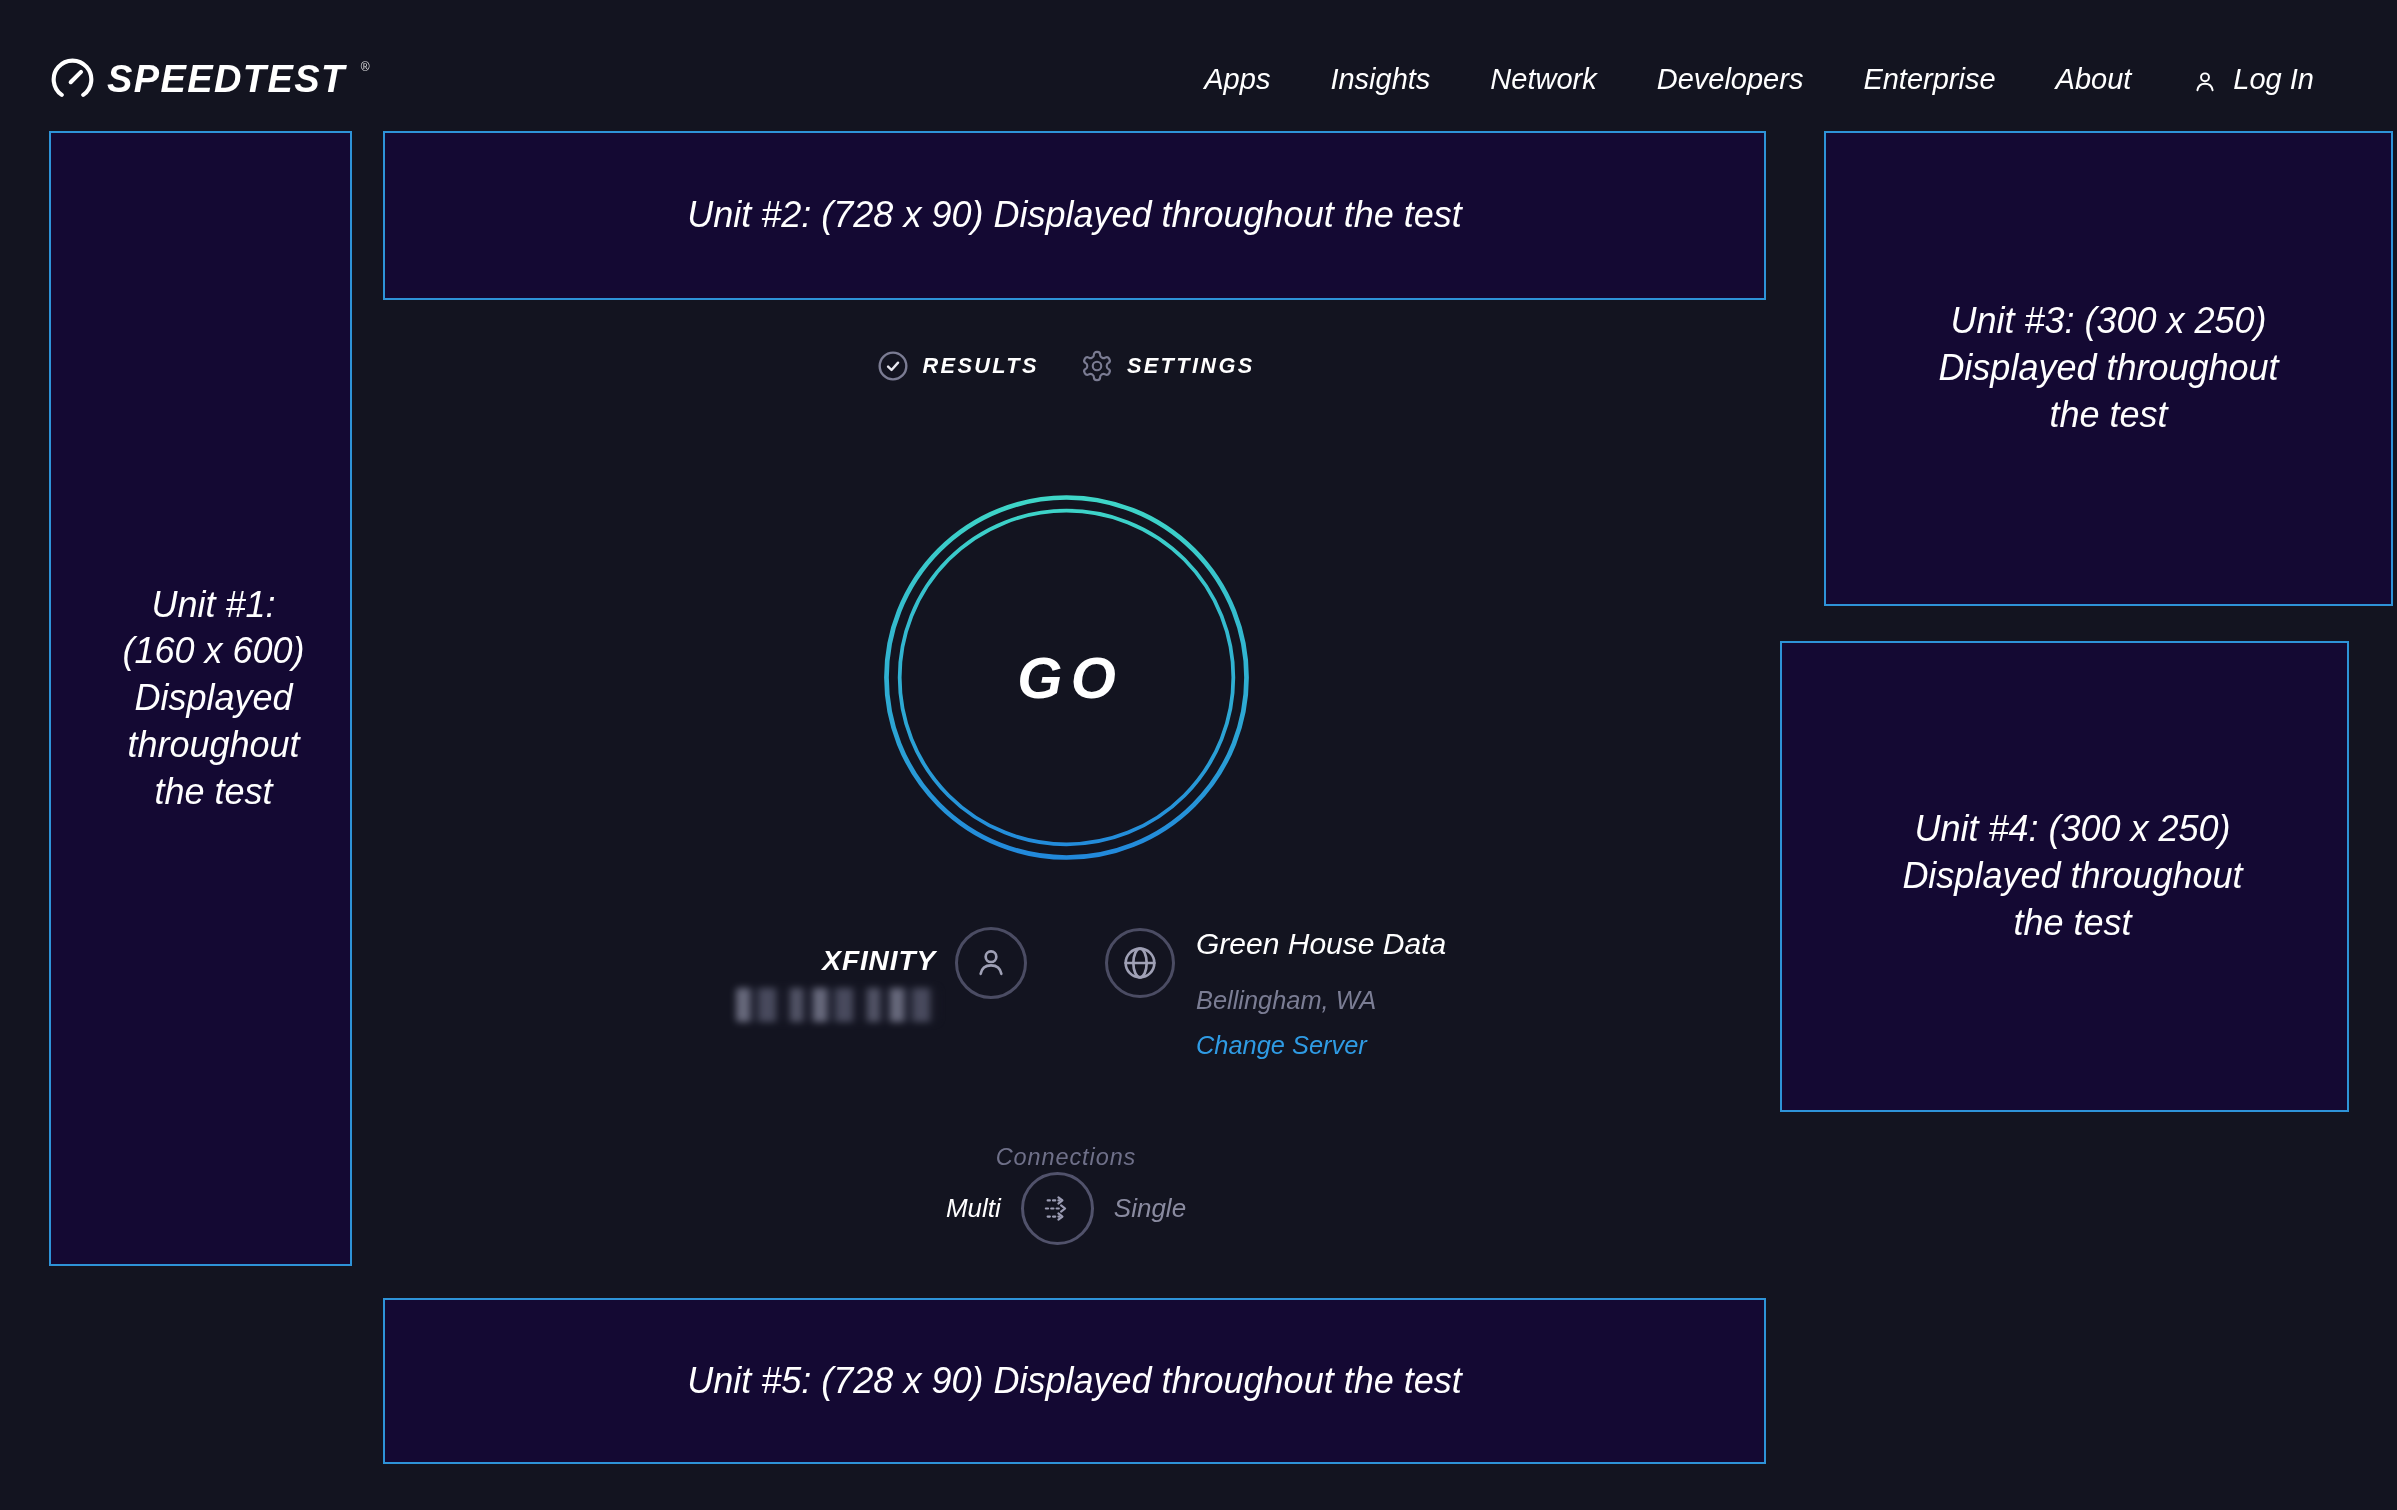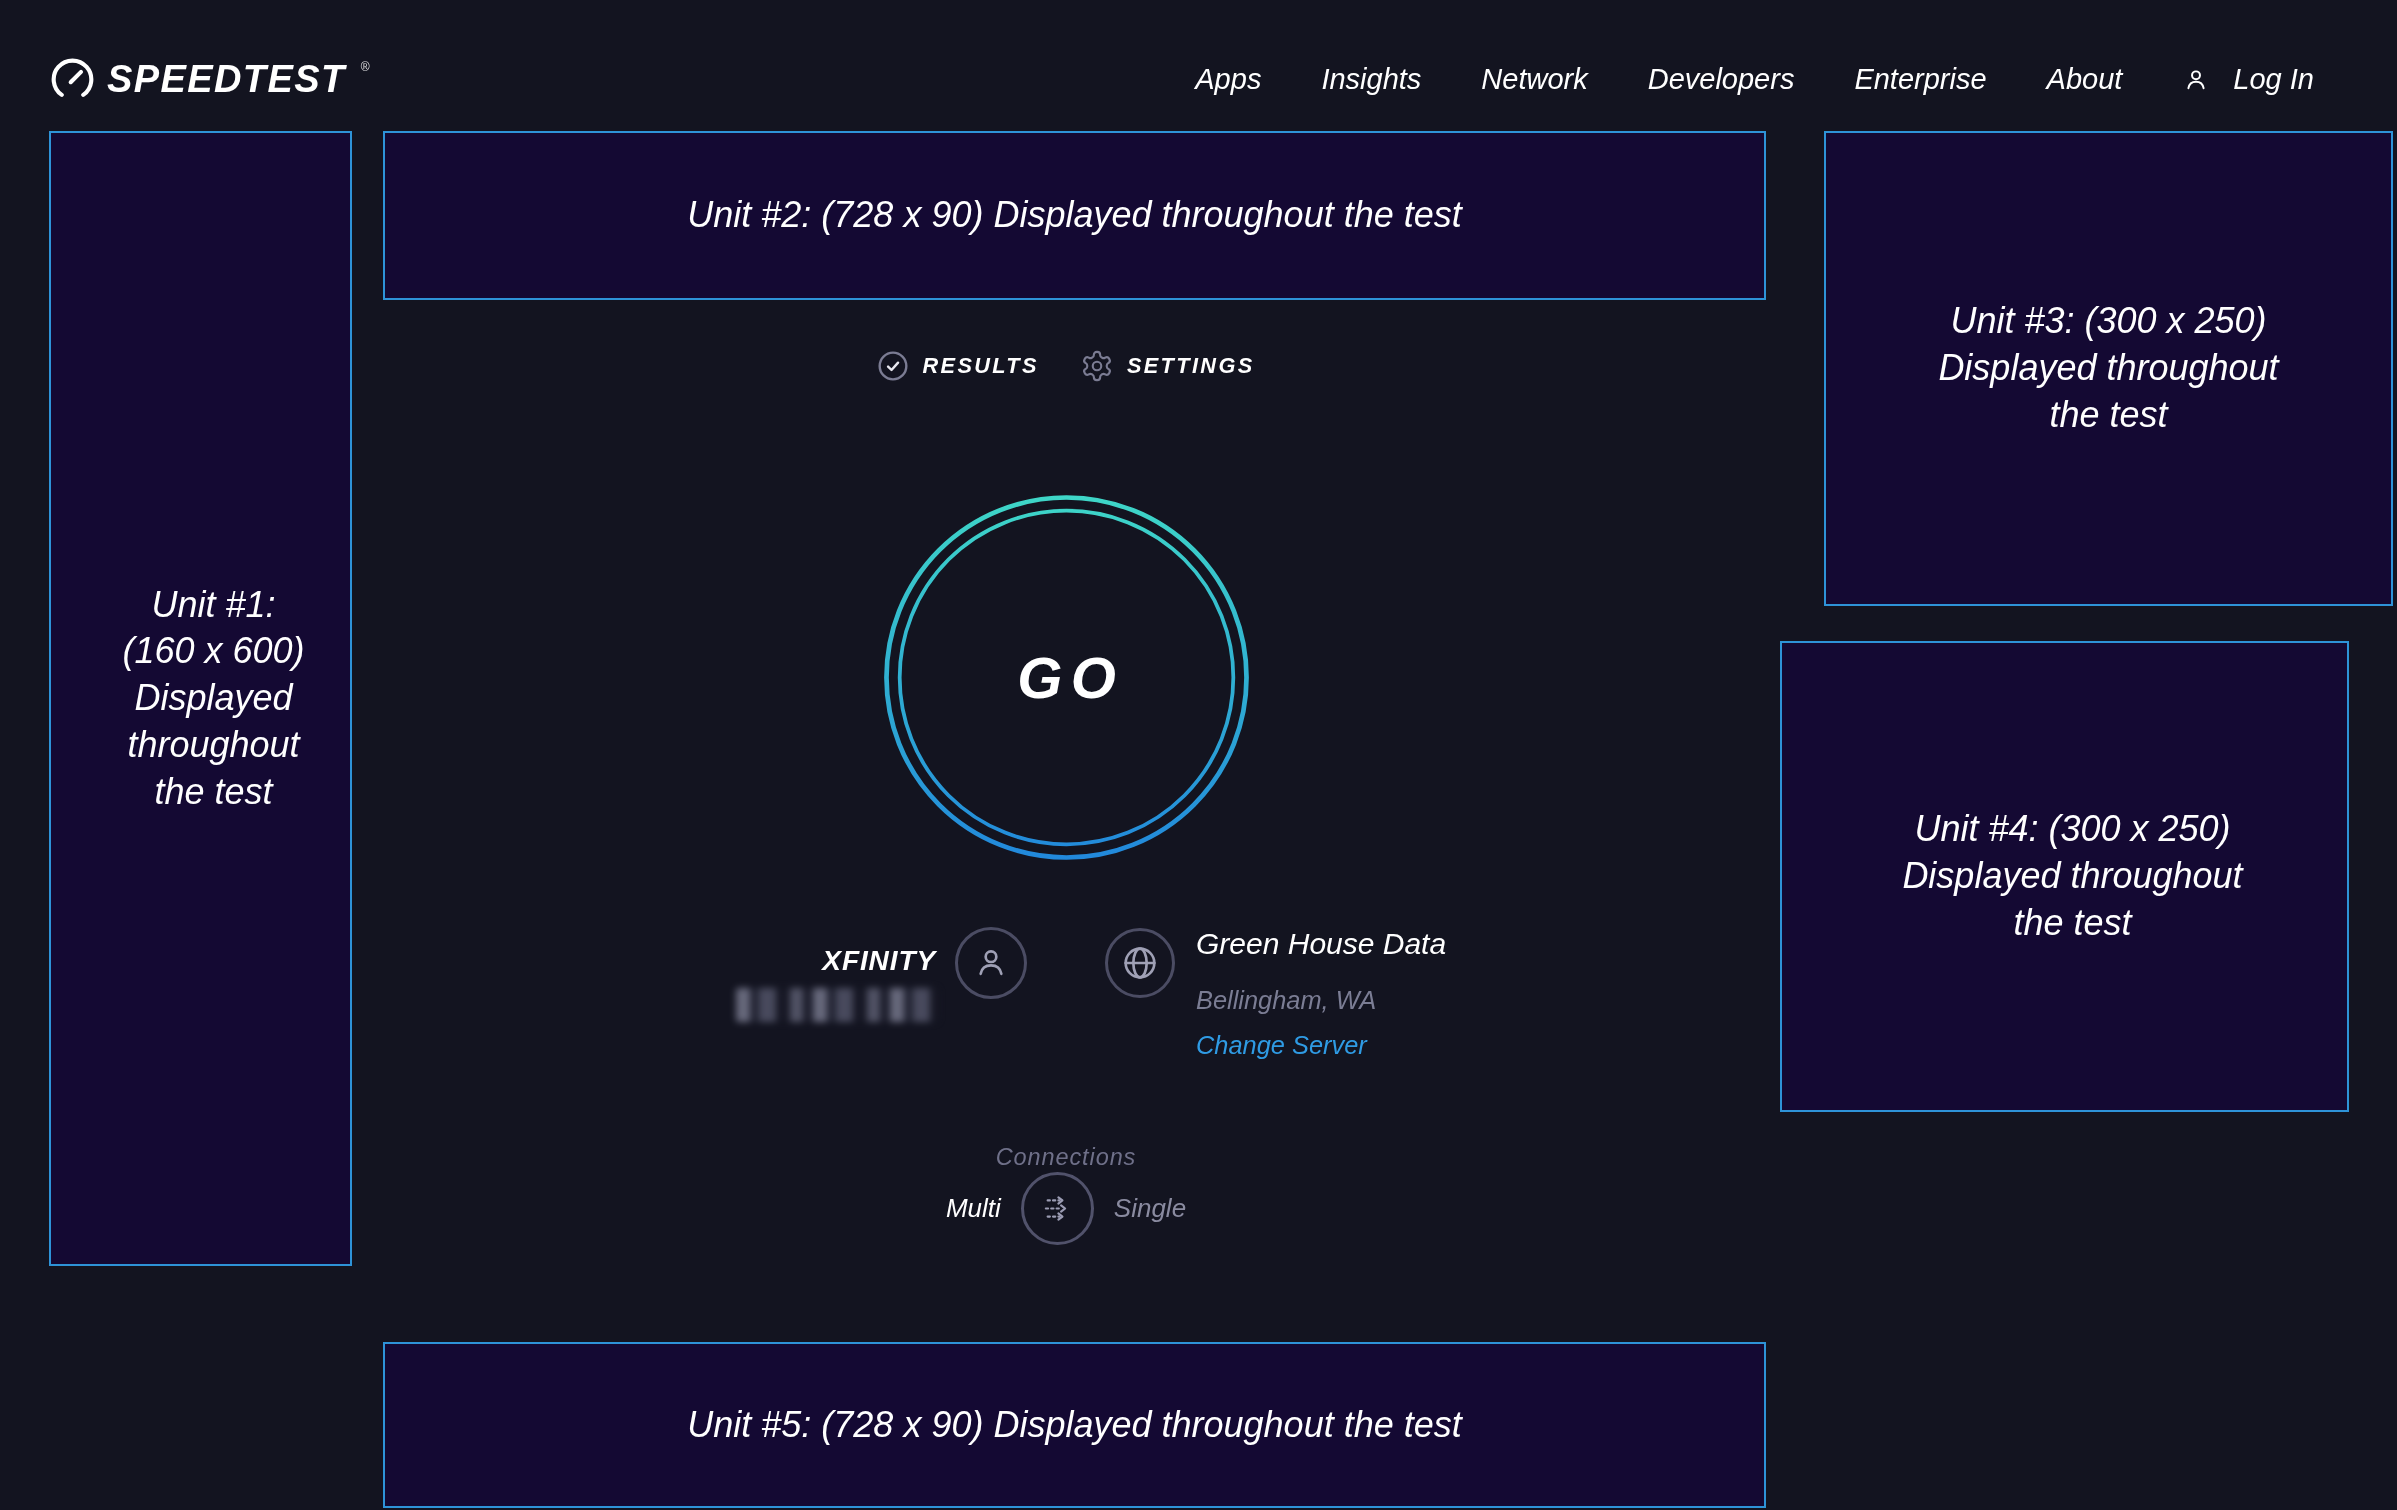--- a/index.html
+++ b/index.html
@@ -11,30 +11,30 @@
   }
   
   .header{position:absolute;left:0;top:0;width:2397px;height:131px;
     display:flex;align-items:center;justify-content:space-between;
     padding:28px 83px 0 51px;box-sizing:border-box;}
   .logo{display:flex;align-items:center;gap:13px;cursor:pointer;}
   .logo-text{font-size:38px;font-weight:700;letter-spacing:1.4px;color:#fff;}
   .logo-tm{font-size:12.2px;vertical-align:top;position:relative;top:-13px;left:1.9px;opacity:.85;}
   .nav{display:flex;align-items:center;gap:60px;}
   .nav-item{font-size:29px;color:#fff;cursor:pointer;white-space:nowrap;}
-  .login{display:flex;align-items:center;gap:23px;cursor:pointer;font-size:29px;}
+  .login{display:flex;align-items:flex-end;gap:14px;cursor:pointer;font-size:29px;}
   
   .ad{position:absolute;border:2.8px solid #2e93d8;background:#140933;
     display:flex;align-items:center;justify-content:center;text-align:center;
     font-size:36px;line-height:1.3;color:#fff;box-sizing:border-box;cursor:pointer;}
   .ad-1{left:49px;top:131px;width:303px;height:1135px;padding-left:26px;}
   .ad-2{left:383px;top:131px;width:1383px;height:169px;}
   .ad-3{left:1780px;top:131px;width:569px;height:475px;margin-left:44px;}
   .ad-4{left:1780px;top:641px;width:569px;height:471px;padding-left:16px;}
-  .ad-5{left:383px;top:1342px;width:1383px;height:166px;}
+  .ad-5{left:383px;top:1298px;width:1383px;height:166px;}
   
   .tabs{position:absolute;left:352px;top:347px;width:1428px;height:38px;
     display:flex;align-items:center;justify-content:center;gap:41px;}
   .tab{display:flex;align-items:center;gap:13px;cursor:pointer;}
   .tab-label{font-size:21.7px;font-weight:700;letter-spacing:2.4px;color:#fff;}
   
   .go-wrap{position:absolute;left:878px;top:489px;width:377px;height:377px;cursor:pointer;}
   .go-label{position:absolute;left:0;top:0;width:377px;height:377px;
     display:flex;align-items:center;justify-content:center;
     font-size:58px;font-weight:600;letter-spacing:8.5px;text-indent:8.5px;color:#fff;}

